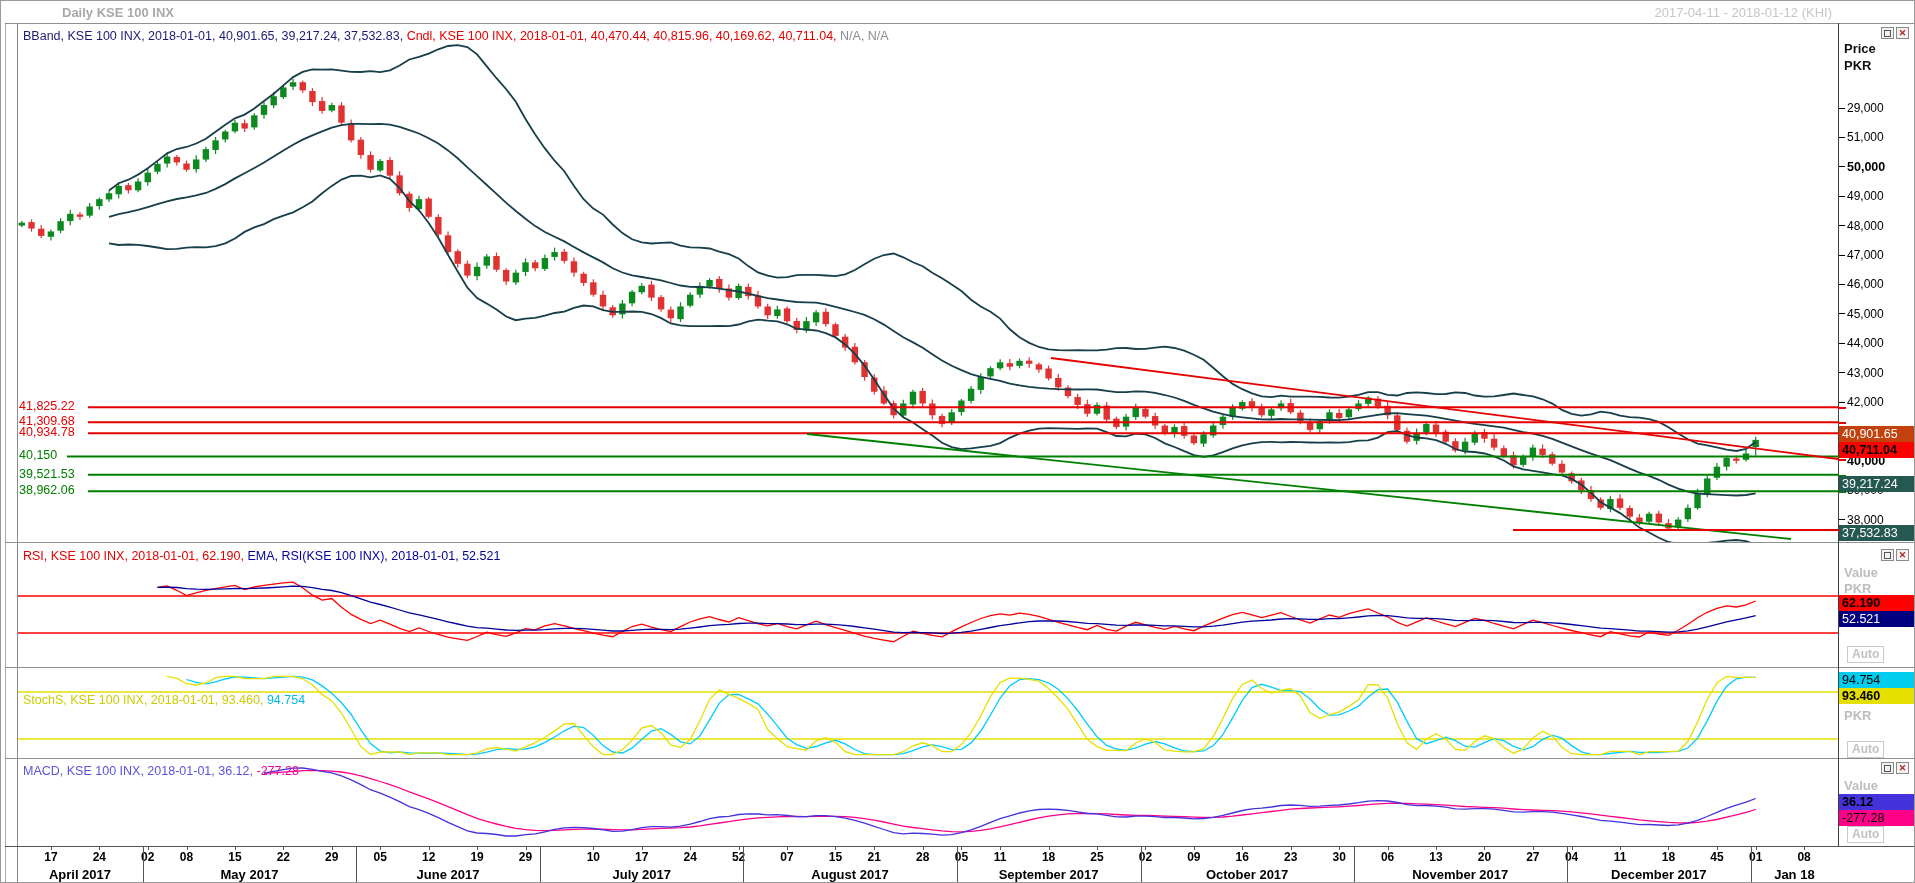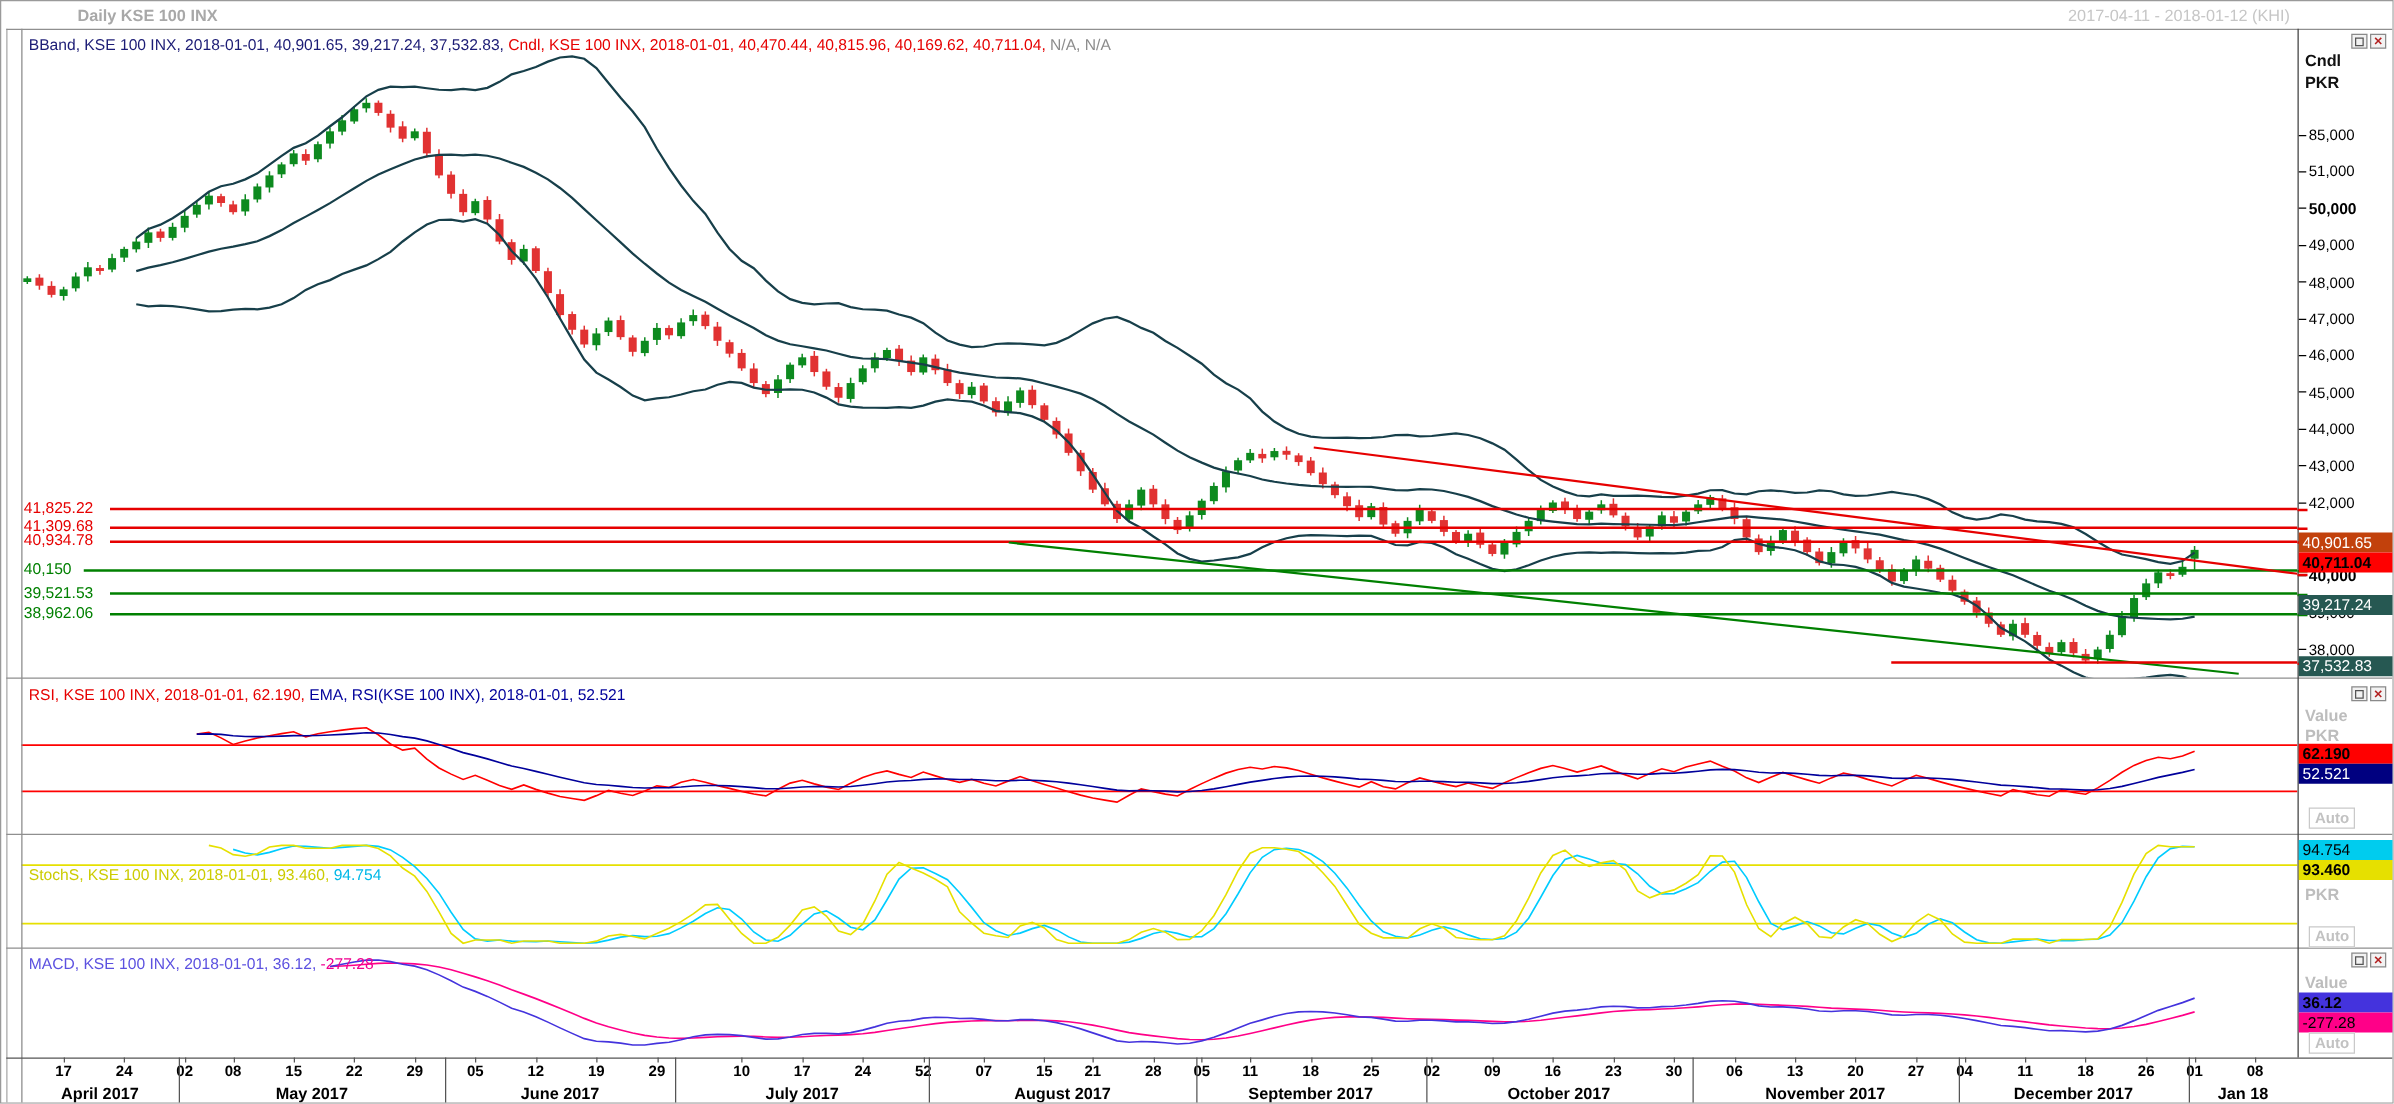--- a/index.html
+++ b/index.html
@@ -455,24 +455,24 @@
 
   <div>
     <div class="vline" style="left:1837px;top:22px;height:823px;background:#404040"></div>
 
     <div class="icons" style="top:26px">
       <span class="ic">
           <span class="ic-in"></span>
         </span>
       <span class="ic close">✕</span>
     </div>
-    <div class="axis-h" style="top:40px">Cndl</div>
+    <div class="axis-h" style="top:40px">Price</div>
     <div class="axis-h" style="top:57px">PKR</div>
     <div id="main-ticks">
-        <div class="tick" style="top:100px">85,000</div>
+        <div class="tick" style="top:100px">29,000</div>
         <div class="tick" style="top:129.4px">51,000</div>
         <div class="tick b" style="top:158.8px">50,000</div>
         <div class="tick" style="top:188.2px">49,000</div>
         <div class="tick" style="top:217.6px">48,000</div>
         <div class="tick" style="top:247px">47,000</div>
         <div class="tick" style="top:276.4px">46,000</div>
         <div class="tick" style="top:305.79999999999995px">45,000</div>
         <div class="tick" style="top:335.2px">44,000</div>
         <div class="tick" style="top:364.59999999999997px">43,000</div>
         <div class="tick" style="top:394px">42,000</div>
@@ -596,21 +596,21 @@
       <div class="xa-num" style="left:1483.4547872340424px">20</div>
       <div class="xa-tick" style="left:1483.4547872340424px"></div>
       <div class="xa-num" style="left:1531.8856382978722px">27</div>
       <div class="xa-tick" style="left:1531.8856382978722px"></div>
       <div class="xa-num" style="left:1570.630319148936px">04</div>
       <div class="xa-tick" style="left:1570.630319148936px"></div>
       <div class="xa-num" style="left:1619.0611702127658px">11</div>
       <div class="xa-tick" style="left:1619.0611702127658px"></div>
       <div class="xa-num" style="left:1667.4920212765956px">18</div>
       <div class="xa-tick" style="left:1667.4920212765956px"></div>
-      <div class="xa-num" style="left:1715.9228723404253px">26</div>
+      <div class="xa-num" style="left:1715.9228723404253px">45</div>
       <div class="xa-tick" style="left:1715.9228723404253px"></div>
       <div class="xa-num" style="left:1754.667553191489px">01</div>
       <div class="xa-tick" style="left:1754.667553191489px"></div>
       <div class="xa-num" style="left:1803.0984042553189px">08</div>
       <div class="xa-tick" style="left:1803.0984042553189px"></div>
       <div class="xa-month" style="left:78.96010638297871px">April 2017</div>
       <div class="xa-div" style="left:141.92021276595744px"></div>
       <div class="xa-month" style="left:248.46808510638297px">May 2017</div>
       <div class="xa-div" style="left:355.01595744680844px"></div>
       <div class="xa-month" style="left:447.03457446808505px">June 2017</div>

